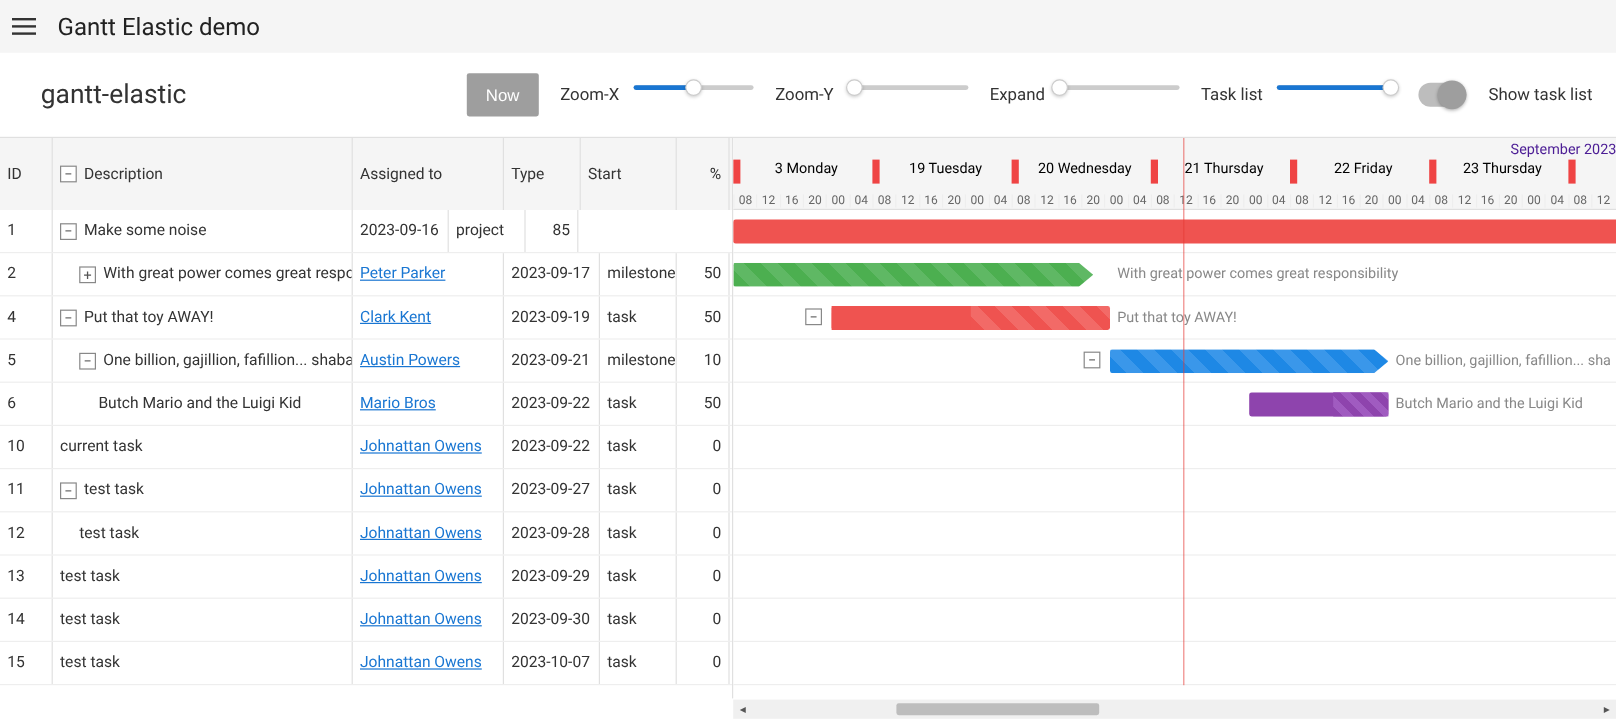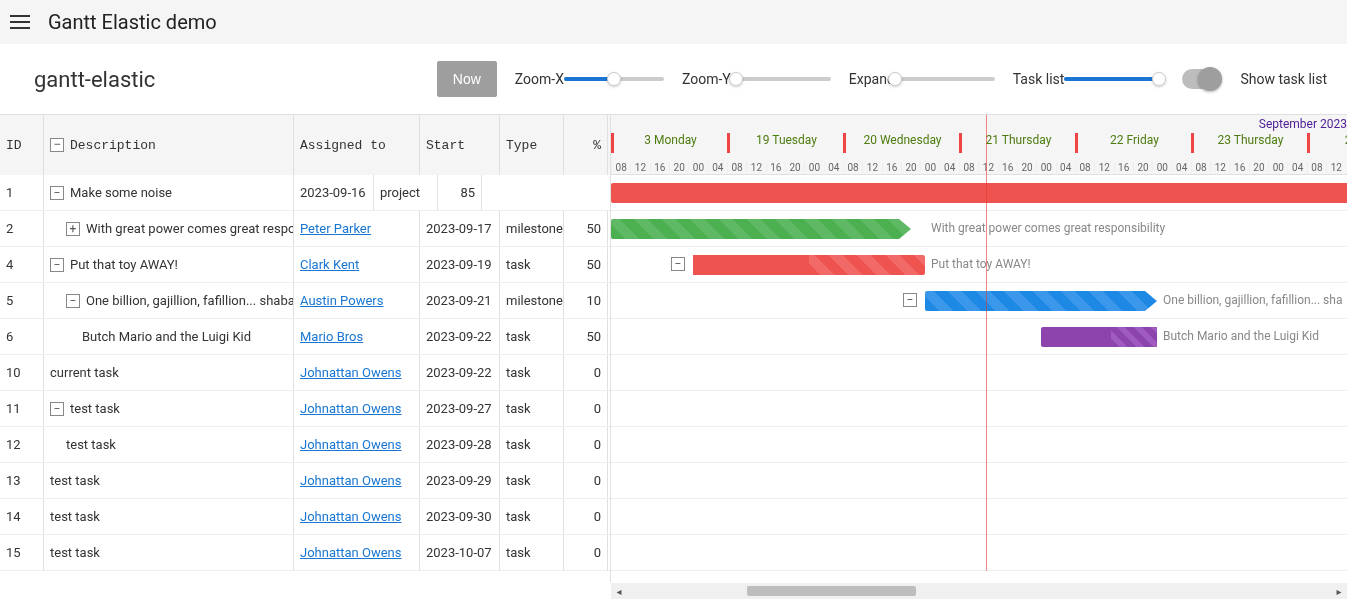--- a/index.html
+++ b/index.html
@@ -35,21 +35,21 @@
   align-items: center;
   height: 70px;
   padding: 0 20px;
   gap: 18px;
 }
 .brand { font-size: 22px; color: #333; font-weight: 400; margin-right: auto; margin-left: 14px; }
 .now-btn {
   background: #9e9e9e; color: #fff; border: none;
   padding: 10px 16px; font-size: 14px; border-radius: 2px; cursor: pointer;
 }
-.slider-group { display: flex; align-items: center; gap: 0; }
+.slider-group { display: flex; align-items: flex-start; gap: 12px; }
 .slider-label { font-size: 14px; color: #333; white-space: nowrap; }
 .slider {
   position: relative; width: 100px; height: 4px; background: #ccc; border-radius: 2px;
 }
 .slider .fill { position: absolute; left: 0; top: 0; bottom: 0; background: #1976d2; border-radius: 2px; }
 .slider .thumb {
   position: absolute; top: 50%; transform: translate(-50%,-50%);
   width: 14px; height: 14px; border-radius: 50%; background: #fff; border: 1px solid #ccc;
   box-shadow: 0 1px 3px rgba(0,0,0,0.2);
 }
@@ -71,21 +71,21 @@
 .tl-header .col, .tl-row .col {
   border-right: 1px solid #e0e0e0; padding: 0 6px; display: flex; align-items: center;
   overflow: hidden; white-space: nowrap; text-overflow: ellipsis;
 }
 .col-id { width: 44px; flex: none; }
 .col-desc { width: 250px; flex: none; }
 .col-assigned { width: 126px; flex: none; }
 .col-start { width: 80px; flex: none; }
 .col-type { width: 64px; flex: none; }
 .col-pct { width: 44px; flex: none; justify-content: flex-end; }
-.tl-header .col { font-weight: 400; color: #333; font-family: Liberation Mono, monospace; }
+.tl-header .col { font-weight: 400; color: #333; }
 .tl-header .col.col-pct { justify-content: flex-end; }
 
 .expander {
   width: 14px; height: 14px; border: 1px solid #888; display: inline-flex;
   align-items: center; justify-content: center; font-size: 12px; line-height: 1;
   margin-right: 6px; flex: none; cursor: pointer;
   color: #555; background: #fff;
 }
 
 .tl-body { display: flex; flex-direction: column; }
@@ -97,21 +97,21 @@
 .assigned-link { color: #1976d2; text-decoration: underline; cursor: pointer; }
 
 
 .chart { flex: 1; position: relative; overflow: hidden; }
 .chart-header { height: 60px; background: #f5f5f5; border-bottom: 1px solid #e0e0e0; position: relative; }
 .month-label {
   position: absolute; top: 2px; left: 0; right: 0; text-align: right;
   font-size: 12px; color: #4c1d95;
 }
 .days { position: absolute; top: 18px; left: 0; right: 0; height: 20px; display: flex; }
-.day { width: 116px; flex: none; text-align: center; font-size: 12px; color: #4d7c0f; border-left: 3px solid #ef4444; }
+.day { width: 116px; flex: none; text-align: center; font-size: 12px; color: #000000; border-left: 6px solid #ef4444; }
 .hours { position: absolute; top: 40px; left: 0; right: 0; height: 18px; display: flex; align-items: flex-end; }
 .hour { width: 19.33px; flex: none; text-align: center; font-size: 10px; color: #666; border-left: 1px solid #eee; }
 
 .chart-body { position: relative; }
 .chart-row { height: 36px; border-bottom: 1px solid #eee; position: relative; }
 
 .bar {
   position: absolute; top: 8px; height: 20px; border-radius: 2px;
 }
 .bar.project { background: #ef5350; }
@@ -215,22 +215,22 @@
 <div class="main">
 
   <div class="tasklist">
     <div class="tl-header">
       <div class="col col-id">ID</div>
       <div class="col col-desc">
         <span class="expander">−</span>
         <span>Description</span>
       </div>
       <div class="col col-assigned">Assigned to</div>
+      <div class="col col-type">Type</div>
       <div class="col col-start">Start</div>
-      <div class="col col-type">Type</div>
       <div class="col col-pct">%</div>
     </div>
     <div class="tl-body" id="tl-body">
         <div class="tl-row">
           <div class="col col-id">1</div>
           <div class="col col-desc">
             <div class="indent0" style="display: flex; align-items: center;">
               <span class="expander">−</span>
               <span style="overflow: hidden; text-overflow: ellipsis;">Make some noise</span>
             </div>

